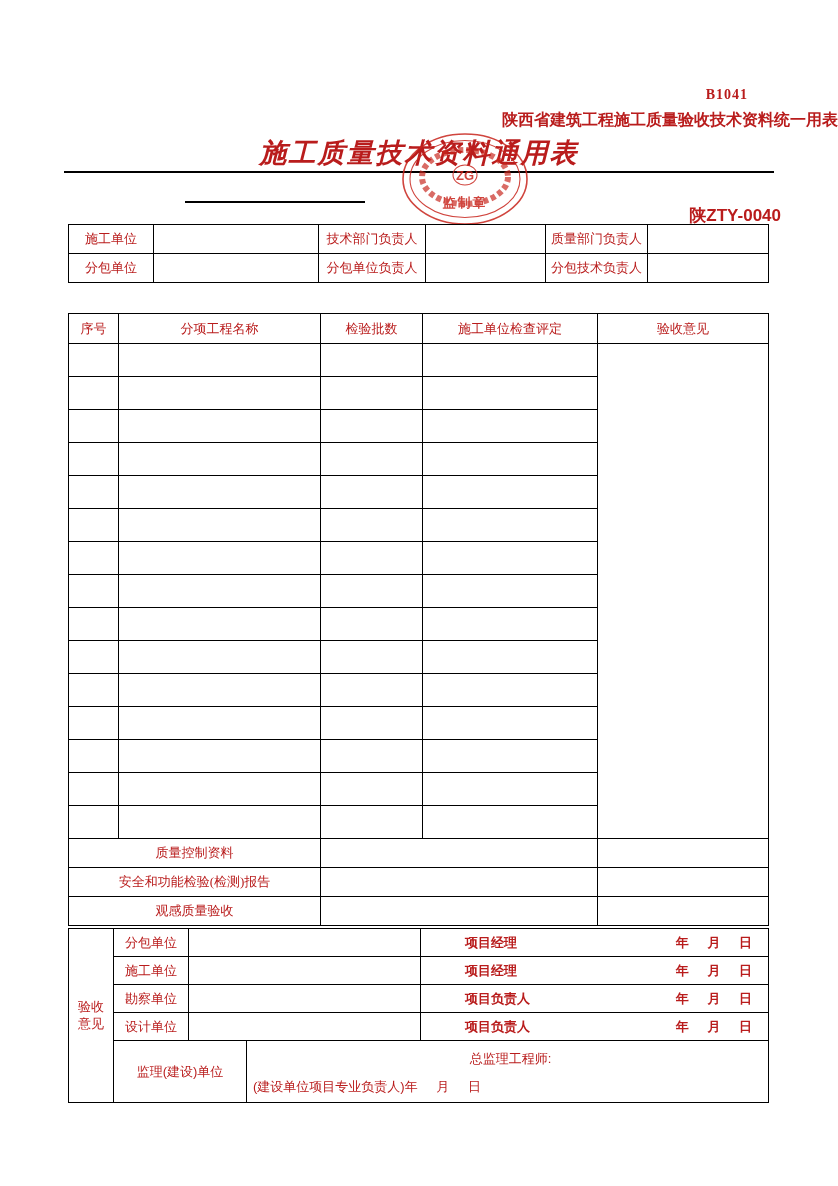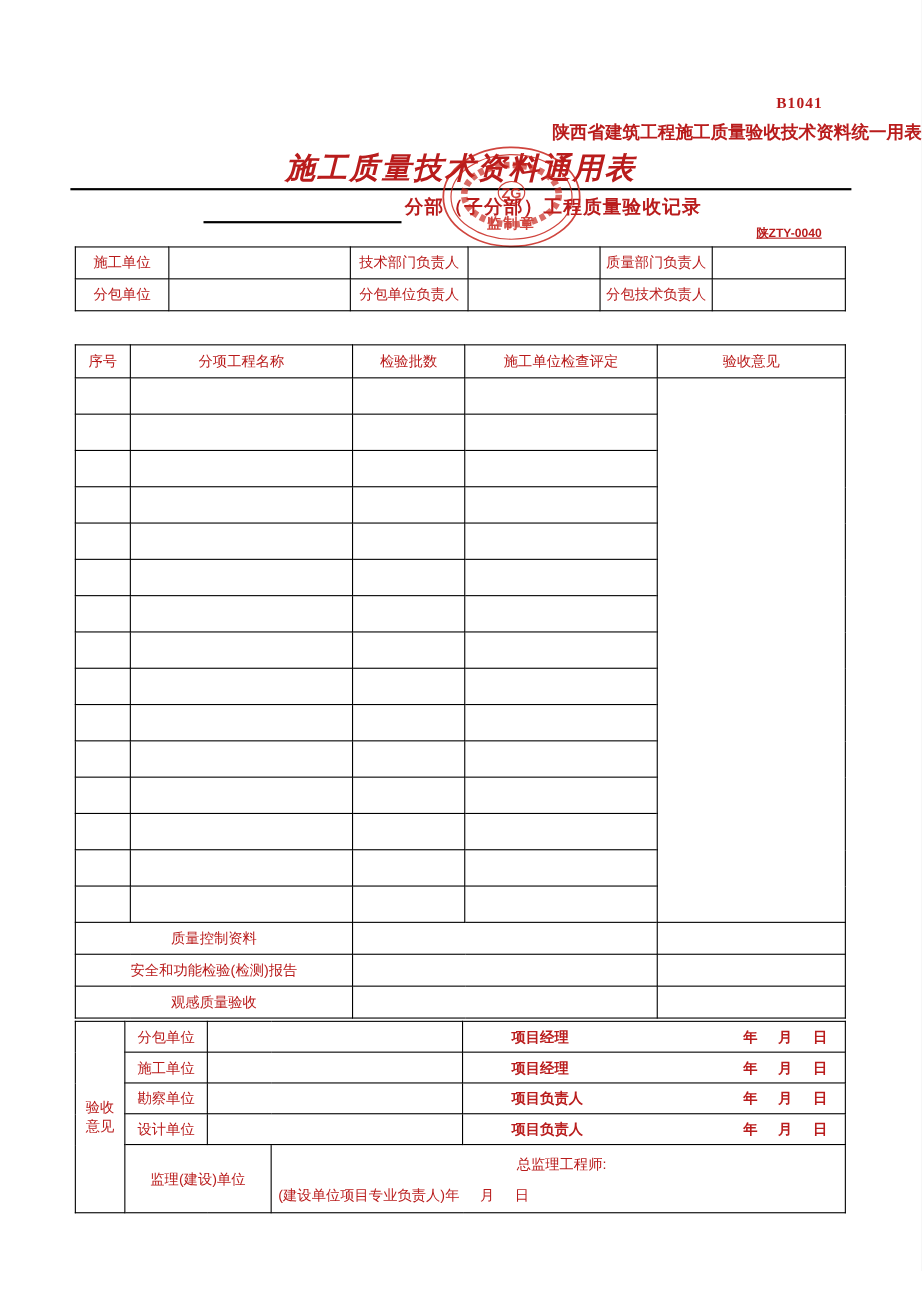--- a/index.html
+++ b/index.html
@@ -9,38 +9,38 @@
     margin:0 auto;overflow:hidden;
   }
   .abs{position:absolute;}
   .code-top{top:87px;right:90px;font-family:"Liberation Serif","DejaVu Serif",serif;
     font-weight:bold;font-size:14px;letter-spacing:1px;}
   .t-small{top:110px;left:0;width:100%;text-align:right;font-size:16px;font-weight:bold;}
   .t-main{top:135px;left:0;width:100%;text-align:center;font-size:27px;font-weight:bold;letter-spacing:2px;font-style:italic;}
   .rule-full{top:171px;left:64px;width:710px;height:2px;background:#000;}
   .subtitle{top:177px;left:368px;font-size:17px;font-weight:bold;letter-spacing:1px;}
   .blank-line{top:201px;left:185px;width:180px;height:2px;background:#000;}
-  .form-code{top:204px;right:91px;font-size:11px;font-weight:bold;text-decoration:underline;}
+  .form-code{top:204px;right:57px;font-size:17px;font-weight:bold;}
 
   
   .stamp{top:128px;left:398px;opacity:.85;}
   .stamp .ring{fill:none;stroke:#c8251d;stroke-width:1.6;}
   .stamp .ring.thin{stroke-width:1.1;}
   .stamp .arc-chars{fill:none;stroke:#c8251d;stroke-width:6;stroke-dasharray:5 3;opacity:.8;}
   .stamp text{fill:#c8251d;text-anchor:middle;font-weight:bold;}
   .stamp .monogram{font-size:13px;}
   .stamp .seal-bottom{font-size:13px;letter-spacing:2px;}
 
   
   table.tbl{border-collapse:collapse;table-layout:fixed;position:absolute;left:68px;}
   table.tbl td{border:1.5px solid #000;font-size:13px;text-align:center;
     padding:0;overflow:hidden;white-space:nowrap;}
   table.info{top:224px;width:700px;}
   table.info tr{height:29px;}
-  table.main{top:313px;width:700px;}
+  table.main{top:313px;width:700px;font-family:Liberation Serif, serif;}
   table.main tr.hdr{height:30px;}
   table.main tr.body-row{height:33px;}
   table.main tr.sum{height:29px;}
   table.accept{top:928px;width:700px;}
   table.accept tr{height:28px;}
   table.accept tr.sup-row{height:62px;}
   .side div{width:2em;margin:0 auto;line-height:1.25;white-space:normal;font-size:13px;}
   td.role-cell{text-align:left;}
   .role-flex{display:flex;justify-content:space-between;
     padding-left:44px;padding-right:16px;font-weight:bold;}
@@ -52,21 +52,20 @@
 </style>
 </head>
 <body>
 
 <div class="sheet">
 
   <div class="abs code-top">B1041</div>
   <div class="abs t-small">陕西省建筑工程施工质量验收技术资料统一用表</div>
   <div class="abs t-main">施工质量技术资料通用表</div>
   <div class="abs rule-full"></div>
-  <div class="abs subtitle">分部（子分部）工程质量验收记录</div>
   <div class="abs blank-line"></div>
   <div class="abs form-code">陕ZTY-0040</div>
 
   <svg class="abs stamp" width="134" height="104" viewBox="0 0 134 104">
     <ellipse class="ring" cx="67" cy="51" rx="62" ry="45"></ellipse>
     <ellipse class="ring thin" cx="67" cy="51" rx="55" ry="38.5"></ellipse>
     <ellipse class="arc-chars" cx="67" cy="49" rx="43" ry="27"></ellipse>
     <ellipse class="ring thin" cx="67" cy="47" rx="12" ry="10"></ellipse>
     <text class="monogram" x="67" y="52">ZG</text>
     <text class="seal-bottom" x="67" y="79">监制章</text>

